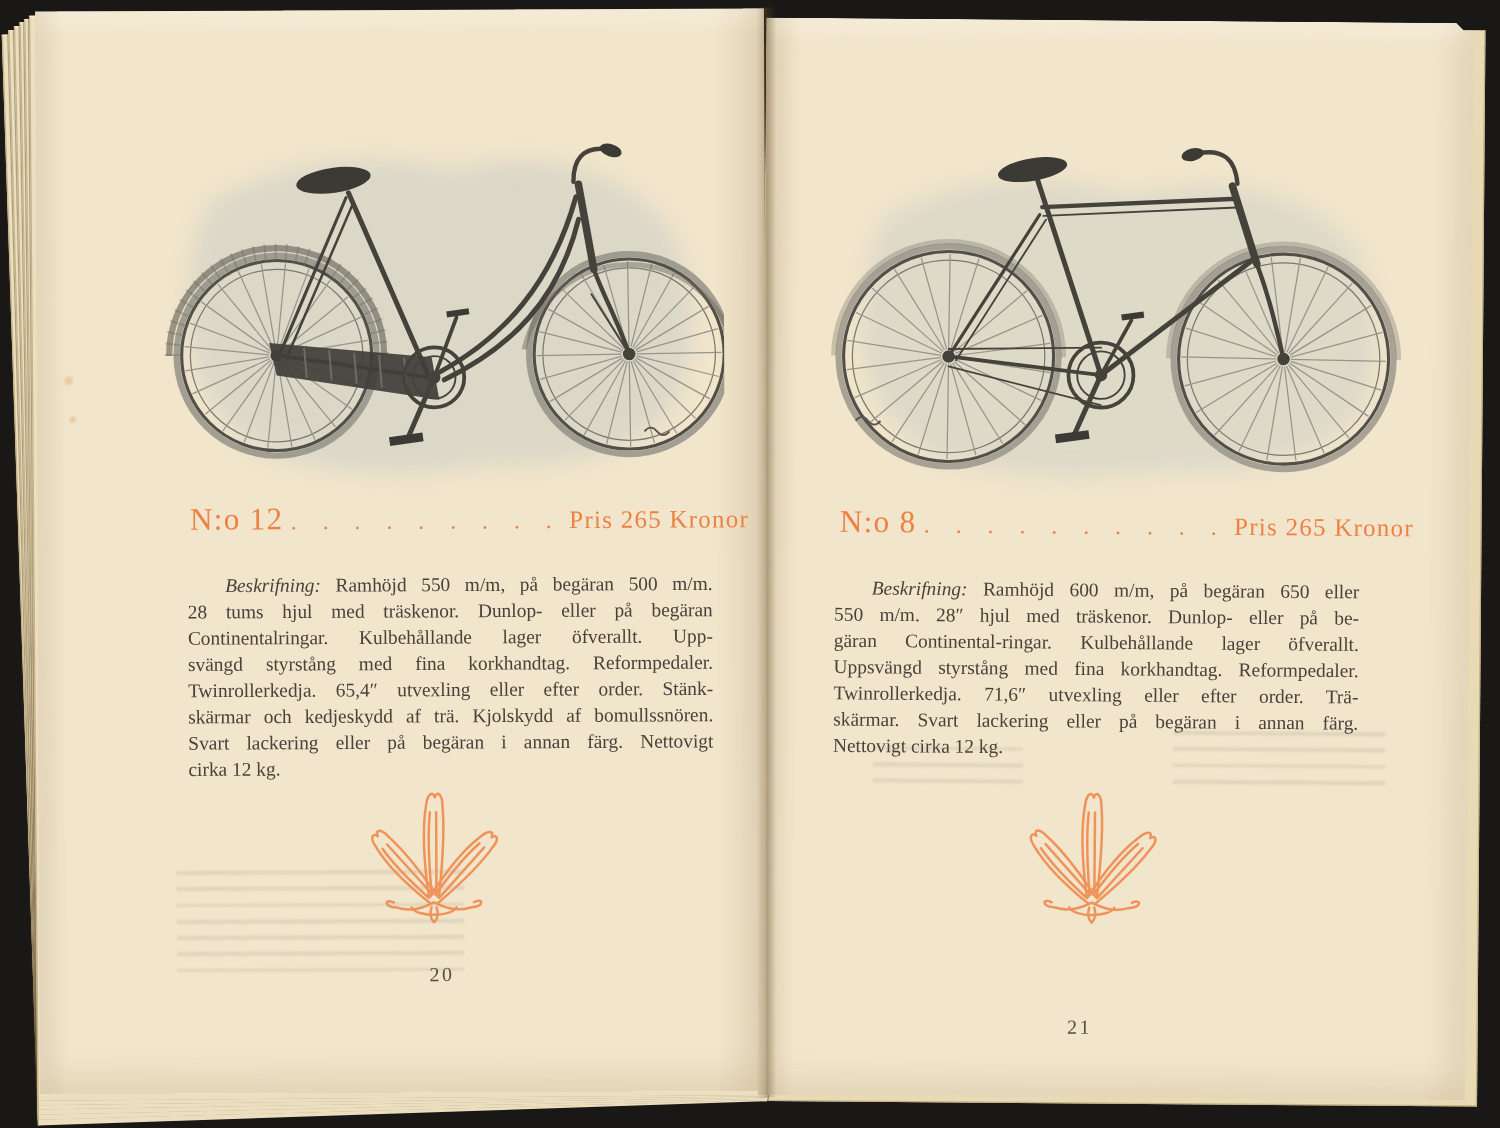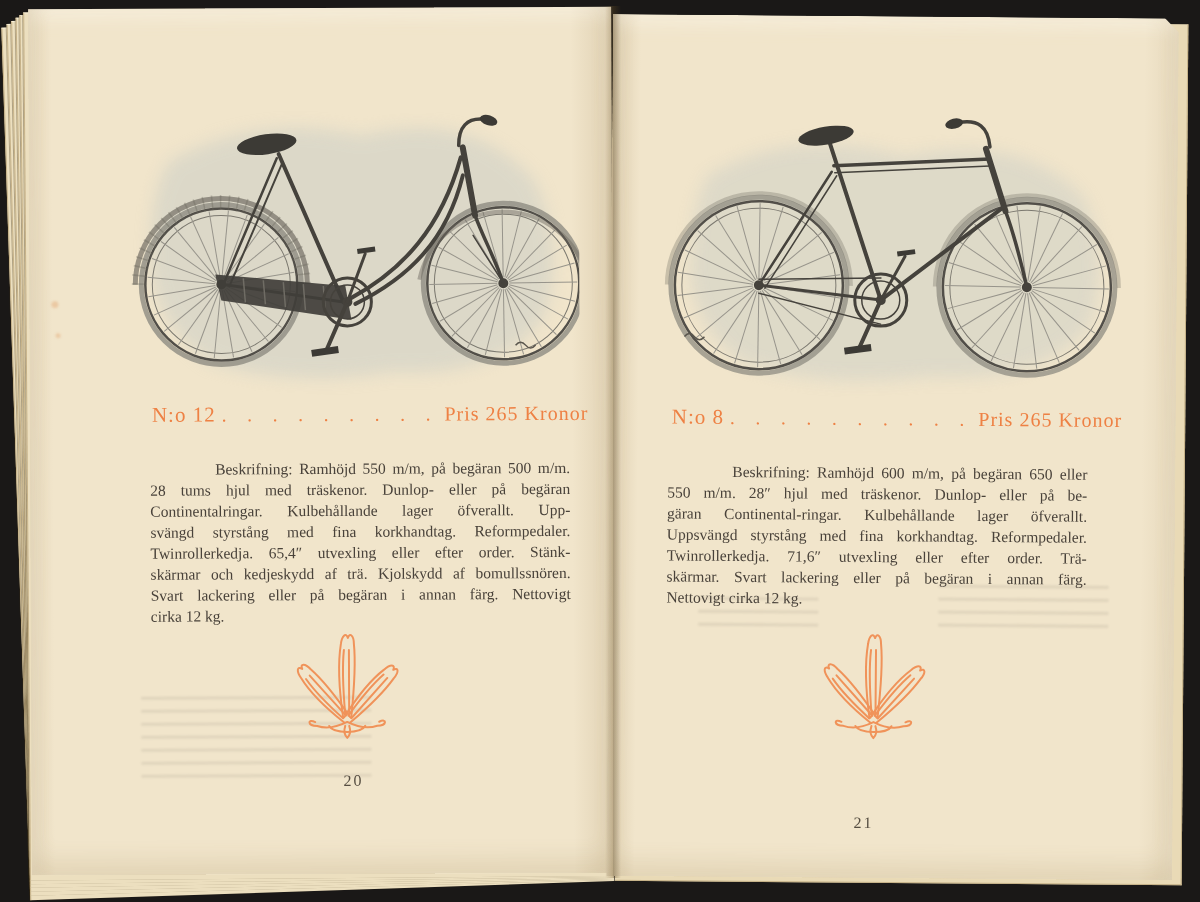--- a/index.html
+++ b/index.html
@@ -39,31 +39,31 @@
   }
   .gutter{
     position:absolute;left:605px;top:6px;width:16px;height:872px;
     background:linear-gradient(90deg, rgba(0,0,0,0), rgba(120,95,50,.30) 48%, rgba(90,70,35,.38) 52%, rgba(0,0,0,0));
   }
   
   .heading{
     position:absolute;display:flex;align-items:baseline;justify-content:space-between;
     color:#ee8144;white-space:nowrap;
   }
-  .heading .num{font-size:21px;letter-spacing:1px;}
+  .heading .num{font-size:25px;letter-spacing:1px;}
   .heading .dots{font-size:19px;letter-spacing:8px;margin:0 6px;}
   .heading .price{font-size:20px;letter-spacing:1px;}
   .desc{
     position:absolute;width:420px;color:#49423a;
     font-size:15.5px;line-height:21px;
   }
   .desc .jl{text-align:justify;text-align-last:justify;}
   .desc .jl-last{text-align:left;}
   .desc .first{text-indent:30px;}
-  .desc .lbl{margin-left:35px;}
+  .desc .lbl{font-style:italic;}
   .pagenum{
     position:absolute;width:60px;text-align:center;color:#564e42;
     font-size:16px;letter-spacing:2px;
   }
   .ornament{position:absolute;width:140px;height:112px;}
   .bike{position:absolute;}
   .spokes{stroke:#97948b;stroke-width:1;}
   .frame{stroke:#45423c;fill:none;stroke-linecap:round;stroke-linejoin:round;}
   
   .showthrough{
@@ -240,21 +240,21 @@
       <div class="jl">Svart lackering eller på begäran i annan färg.  Nettovigt</div>
       <div class="jl-last">cirka 12 kg.</div>
     </div>
 
     <div class="showthrough" style="left:110px;top:688px;width:230px;height:84px;"></div>
 
     <svg class="ornament" style="left:246px;top:620px;" viewBox="0 0 140 112">
       <use href="#orn"></use>
     </svg>
 
-    <div class="pagenum" style="left:272px;top:764px;text-align:right;">20</div>
+    <div class="pagenum" style="left:292px;top:764px;">20</div>
   </div>
 
   <div class="page page-right">
 
     <svg class="bike" style="left:42px;top:70px;" width="470" height="312" viewBox="0 0 470 312">
       <defs>
           <filter id="blobR" x="-20%" y="-20%" width="140%" height="140%">
             <feGaussianBlur stdDeviation="8"></feGaussianBlur>
           </filter>
         </defs>

